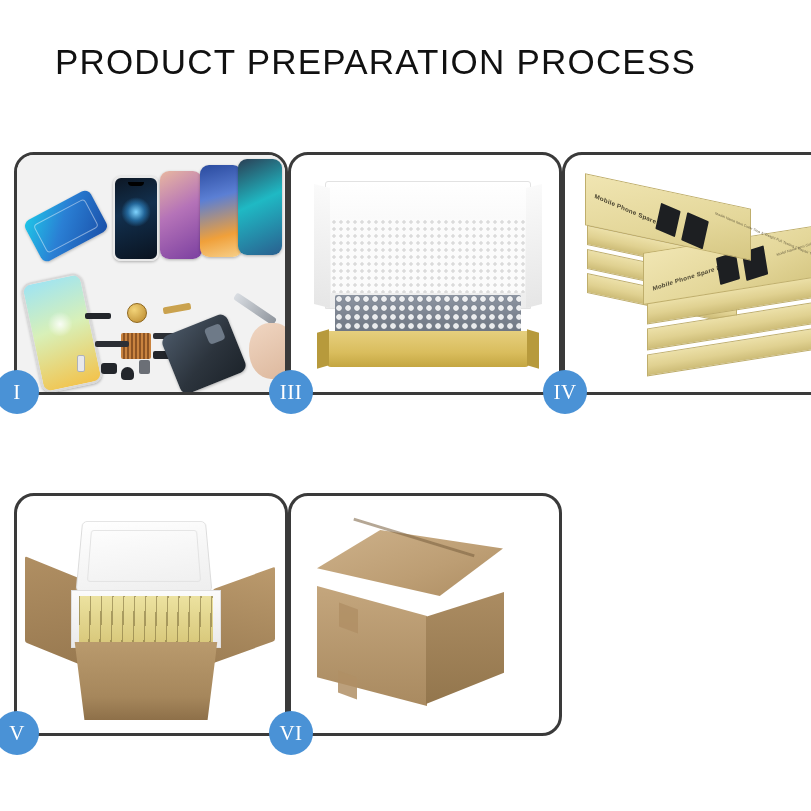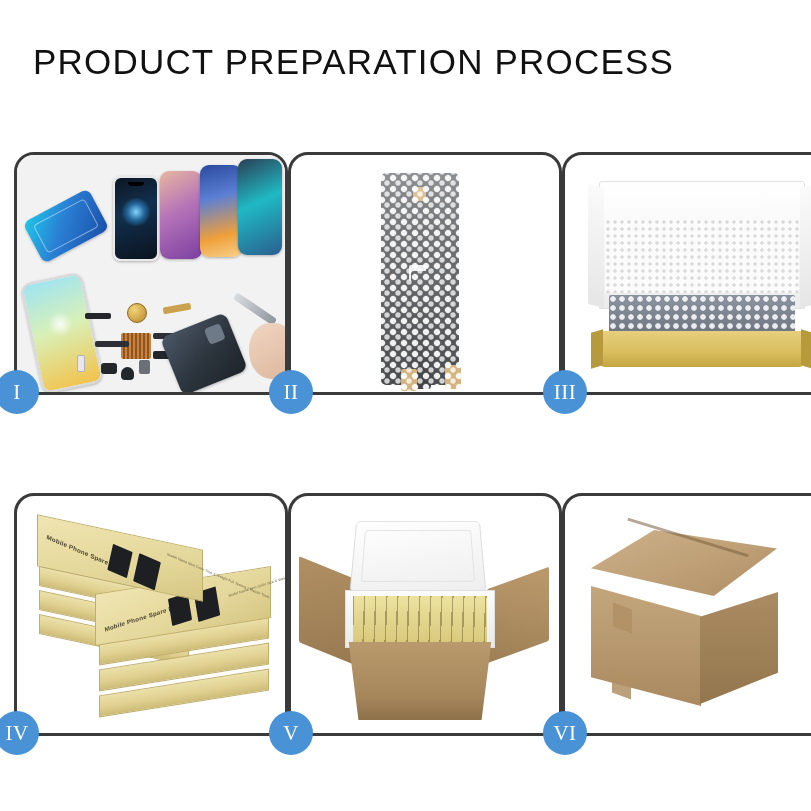--- a/index.html
+++ b/index.html
@@ -5,21 +5,21 @@
   * { margin:0; padding:0; box-sizing:border-box; }
   html,body { width:811px; height:811px; }
   body {
     background:#ffffff;
     font-family:"Liberation Sans", sans-serif;
     position:relative;
     overflow:hidden;
   }
 
   
-  #header { width:696px; padding-top:44px; text-align:left;margin-left:33px; }
+  #header { width:696px; padding-top:44px; text-align:right; }
   #title {
     font-size:35px;
     font-weight:400;
     letter-spacing:1.2px;
     color:#111111;
     line-height:1.05;
     white-space:nowrap;
   }
   #subtitle {
     margin-top:12px;
@@ -377,35 +377,20 @@
       <div class="flex f2"></div>
       <div class="flex f3"></div>
       <div class="flex f4"></div>
       <div class="backhousing"></div>
       <div class="tweezer"></div>
       <div class="hand"></div>
     </div>
     <div class="badge">I</div>
   </div>
 
-  <div class="panel">
-    <div class="panel-inner">
-      <div class="p2-wrap">
-        <div class="p2-screen">
-          <div class="p2-conn t"></div>
-          <div class="p2-conn m"></div>
-          <div class="p2-cable"></div>
-          <div class="p2-conn bl"></div>
-          <div class="p2-conn br"></div>
-        </div>
-        <div class="p2-bubbles"></div>
-      </div>
-    </div>
-    <div class="badge">II</div>
-  </div>
 
   <div class="panel">
     <div class="panel-inner">
       <div class="p3-lid"></div>
       <div class="p3-foam"></div>
       <div class="p3-bubble"></div>
       <div class="p3-tray"></div>
     </div>
     <div class="badge">III</div>
   </div>

